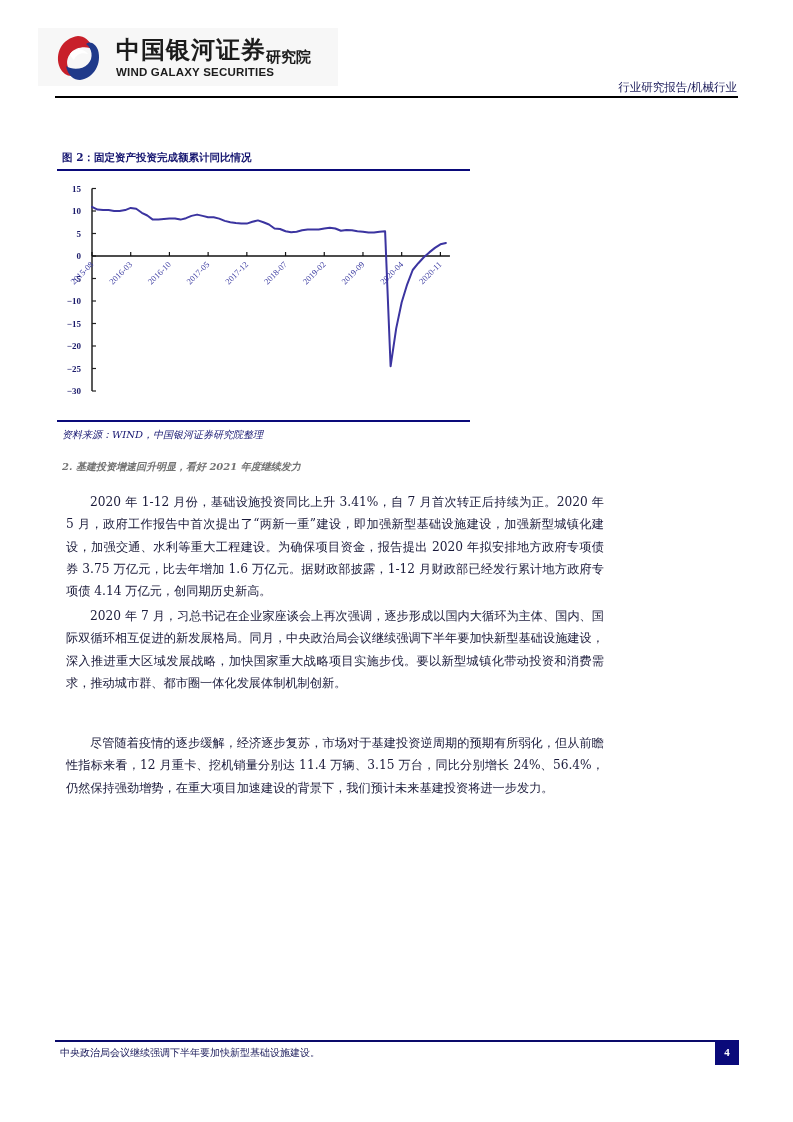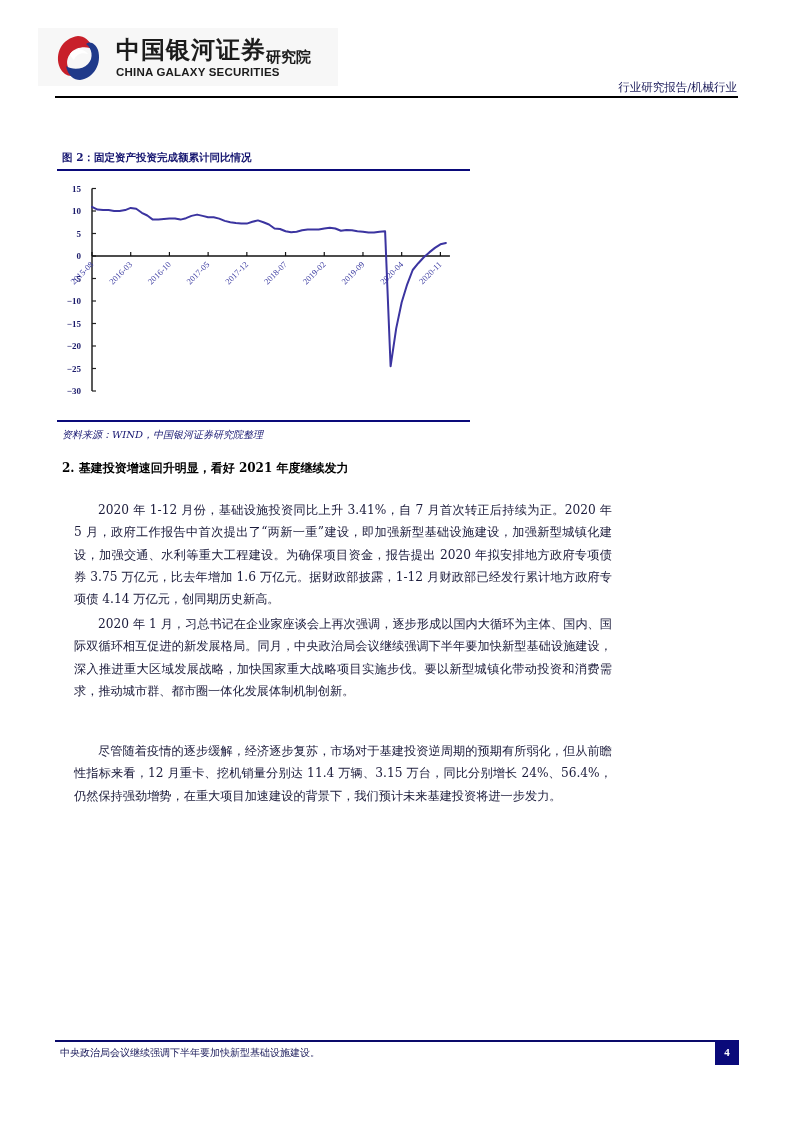--- a/index.html
+++ b/index.html
@@ -16,23 +16,23 @@
   .header-rule { position:absolute; left:55px; top:96px; width:683px; height:2px; background:#000; }
   .header-right { position:absolute; right:56px; top:80px; font-size:11.5px; font-weight:normal; color:#1c1c5a;
                   font-family:"DejaVu Serif","Liberation Serif",serif; }
 
   .fig-title { position:absolute; left:62px; top:151px; font-size:10.5px; font-weight:bold; color:#151570; }
   .fig-rule-top { position:absolute; left:57px; top:169px; width:413px; height:2px; background:#0a0a7a; }
   .fig-rule-bot { position:absolute; left:57px; top:420px; width:413px; height:2px; background:#0a0a7a; }
   .fig-source { position:absolute; left:62px; top:428px; font-size:10px; font-style:italic; color:#151570; }
   .chart { position:absolute; left:55px; top:175px; }
 
-  .sec-heading { position:absolute; left:62px; top:460px; font-size:12px; font-weight:bold; color:#000000; }
+  .sec-heading { position:absolute; left:62px; top:460px; font-size:10px; font-weight:bold; color:#737373;font-style:italic; }
   .para { position:absolute; left:62px; width:538px; font-size:12.2px; line-height:22.3px; color:#1a1a3a;
-          text-align:justify; text-indent:24px; margin:12px; }
+          text-align:justify; text-indent:24px; margin:4px; }
   .p1 { top:487px; }
   .p2 { top:601px; }
   .p3 { top:728px; }
 
   .footer-rule { position:absolute; left:55px; top:1040px; width:683px; height:2px; background:#0a0a6a; }
   .footer-text { position:absolute; left:60px; top:1046px; font-size:10px; color:#1a1a5a; }
   .page-num { position:absolute; left:715px; top:1040px; width:24px; height:25px; background:#0a0a7a; color:#ffffff;
               font-size:11px; font-weight:bold; text-align:center; line-height:24px;
               font-family:"Liberation Serif","DejaVu Serif",serif; }
   .ytick-label { font-family:"Liberation Serif","DejaVu Serif",serif; font-size:9px; font-weight:bold; fill:#1a1a6a; }
@@ -41,21 +41,21 @@
 </head>
 <body>
 
 <div class="logo-box">
   <svg class="logo-mark" viewBox="0 0 52 52">
     <path d="M26 4 C10 6 2 22 8 36 C12 44 20 46 24 42 C16 40 12 30 18 22 C24 14 36 14 42 18 C38 8 32 4 26 4 Z" fill="#c8202a"></path>
     <path d="M28 48 C42 46 50 32 46 18 C44 12 38 8 34 12 C40 16 42 26 36 32 C30 38 20 38 14 34 C16 44 22 48 28 48 Z" fill="#1f3a8a"></path>
     <path d="M18 22 C22 16 32 16 36 22 C30 20 24 22 22 28 C20 26 18 24 18 22 Z" fill="#ffffff"></path>
   </svg>
   <div class="logo-cn">中国银河证券</div>
-  <div class="logo-en">CHINA GALAXY SECURITIES</div>
+  <div class="logo-en">WIND GALAXY SECURITIES</div>
   <div class="logo-inst">研究院</div>
 </div>
 <div class="header-right">行业研究报告/机械行业</div>
 <div class="header-rule"></div>
 
 <div class="fig-title">图 2：固定资产投资完成额累计同比情况</div>
 <div class="fig-rule-top"></div>
 
 <svg class="chart" id="chart" width="415" height="240" viewBox="0 0 415 240">
   <g id="yaxis">
@@ -105,18 +105,18 @@
       <text x="387.39000000000004" y="90" text-anchor="end" class="xtick-label" transform="rotate(-45 387.39000000000004 90)">2020-11</text>
     </g>
   <path id="series-line" fill="none" stroke="#3b34a0" stroke-width="2" stroke-linejoin="round" stroke-linecap="round" d="M37.0 31.9 L42.5 34.6 L48.1 35.1 L53.6 35.1 L59.1 36.0 L64.7 36.0 L70.2 35.1 L75.7 32.9 L81.2 33.8 L86.8 37.8 L92.3 40.5 L97.8 44.6 L103.4 44.6 L108.9 44.1 L114.4 43.6 L120.0 43.6 L125.5 44.6 L131.0 43.2 L136.5 40.9 L142.1 39.6 L147.6 40.9 L153.1 42.3 L158.7 42.3 L164.2 43.6 L169.7 45.9 L175.3 47.3 L180.8 48.1 L186.3 48.6 L191.8 48.6 L197.4 46.8 L202.9 45.4 L208.4 47.3 L214.0 49.5 L219.5 53.5 L225.0 54.0 L230.6 56.3 L236.1 57.2 L241.6 56.7 L247.1 55.3 L252.7 54.5 L258.2 54.5 L263.7 54.5 L269.3 53.5 L274.8 52.7 L280.3 53.5 L285.9 55.8 L291.4 54.9 L296.9 55.3 L302.4 56.3 L308.0 56.7 L313.5 57.6 L319.0 57.6 L324.6 56.7 L330.1 56.3 L335.6 191.3 L341.2 153.4 L346.7 127.3 L352.2 109.3 L357.7 95.0 L363.3 88.2 L368.8 82.3 L374.3 77.4 L379.9 72.9 L385.4 69.3 L390.9 68.0"></path>
 </svg>
 
 <div class="fig-rule-bot"></div>
 <div class="fig-source">资料来源：WIND，中国银河证券研究院整理</div>
 
 <div class="sec-heading">2. 基建投资增速回升明显，看好 2021 年度继续发力</div>
 <p class="para p1">2020 年 1-12 月份，基础设施投资同比上升 3.41%，自 7 月首次转正后持续为正。2020 年 5 月，政府工作报告中首次提出了“两新一重”建设，即加强新型基础设施建设，加强新型城镇化建设，加强交通、水利等重大工程建设。为确保项目资金，报告提出 2020 年拟安排地方政府专项债券 3.75 万亿元，比去年增加 1.6 万亿元。据财政部披露，1-12 月财政部已经发行累计地方政府专项债 4.14 万亿元，创同期历史新高。</p>
-<p class="para p2">2020 年 1 月，习总书记在企业家座谈会上再次强调，逐步形成以国内大循环为主体、国内、国际双循环相互促进的新发展格局。同月，中央政治局会议继续强调下半年要加快新型基础设施建设，深入推进重大区域发展战略，加快国家重大战略项目实施步伐。要以新型城镇化带动投资和消费需求，推动城市群、都市圈一体化发展体制机制创新。</p>
+<p class="para p2">2020 年 7 月，习总书记在企业家座谈会上再次强调，逐步形成以国内大循环为主体、国内、国际双循环相互促进的新发展格局。同月，中央政治局会议继续强调下半年要加快新型基础设施建设，深入推进重大区域发展战略，加快国家重大战略项目实施步伐。要以新型城镇化带动投资和消费需求，推动城市群、都市圈一体化发展体制机制创新。</p>
 <p class="para p3">尽管随着疫情的逐步缓解，经济逐步复苏，市场对于基建投资逆周期的预期有所弱化，但从前瞻性指标来看，12 月重卡、挖机销量分别达 11.4 万辆、3.15 万台，同比分别增长 24%、56.4%，仍然保持强劲增势，在重大项目加速建设的背景下，我们预计未来基建投资将进一步发力。</p>
 
 <div class="footer-rule"></div>
 <div class="footer-text">中央政治局会议继续强调下半年要加快新型基础设施建设。</div>
 <div class="page-num">4</div>
 
 </body></html>

